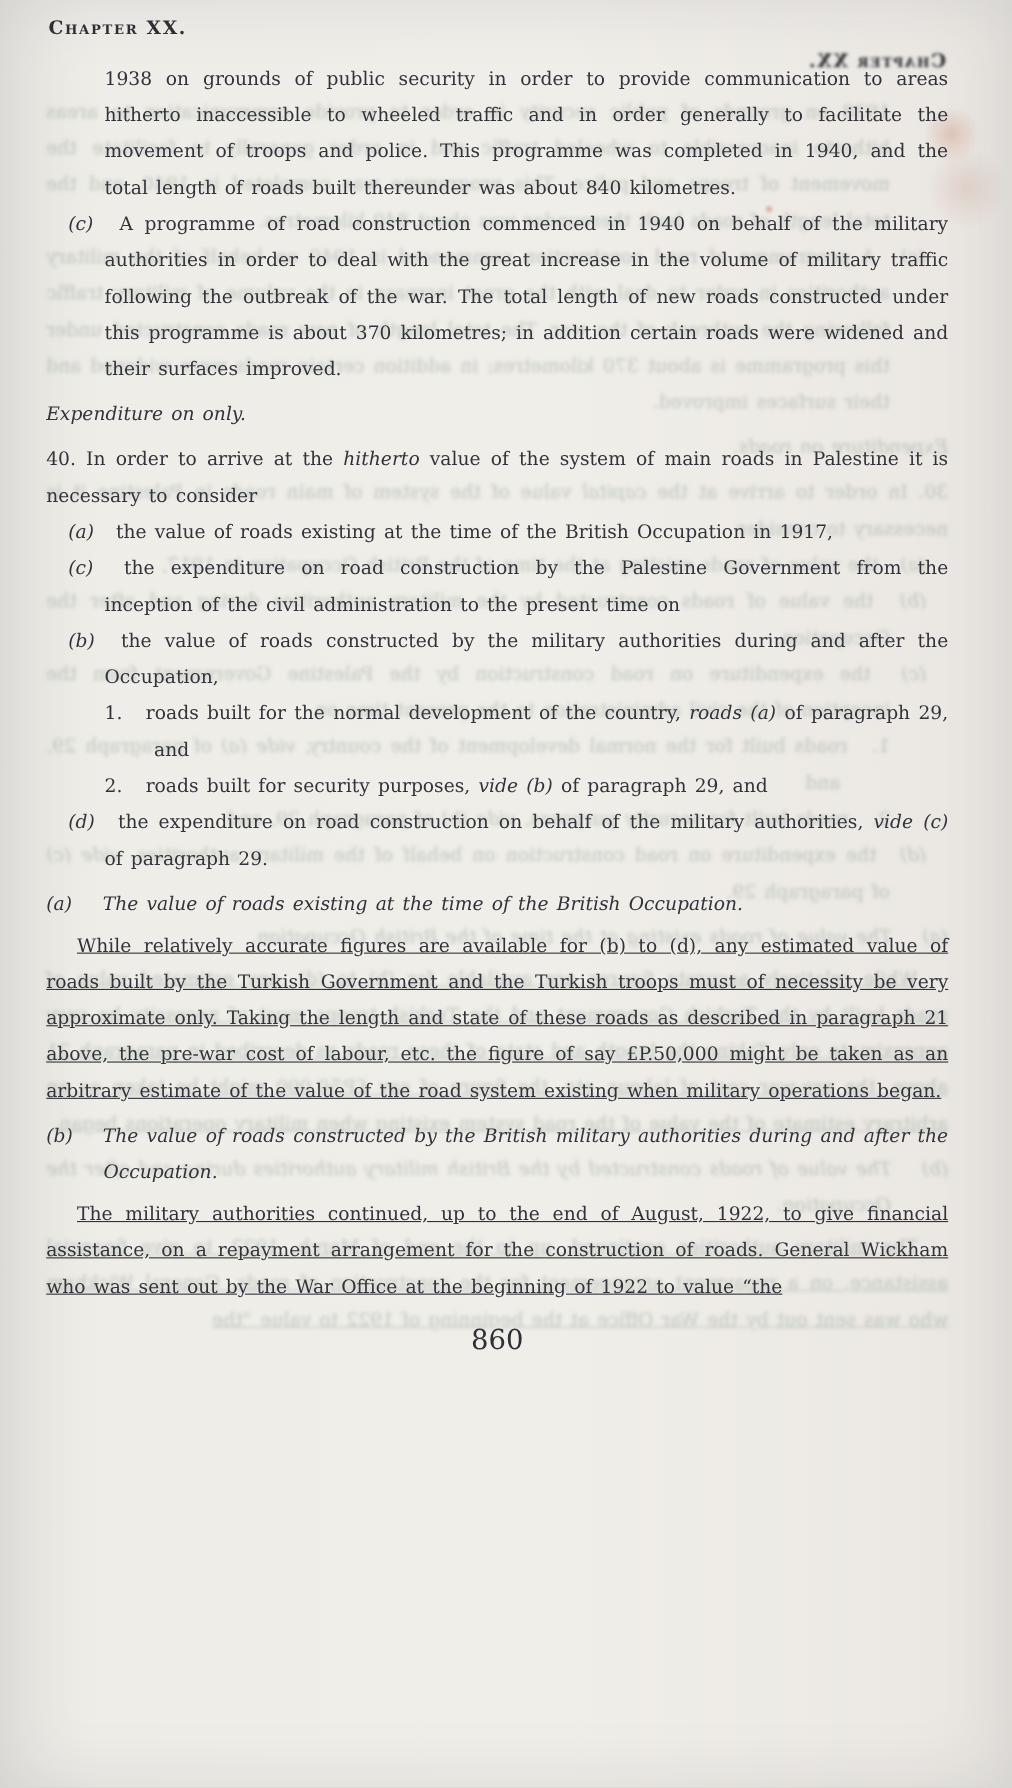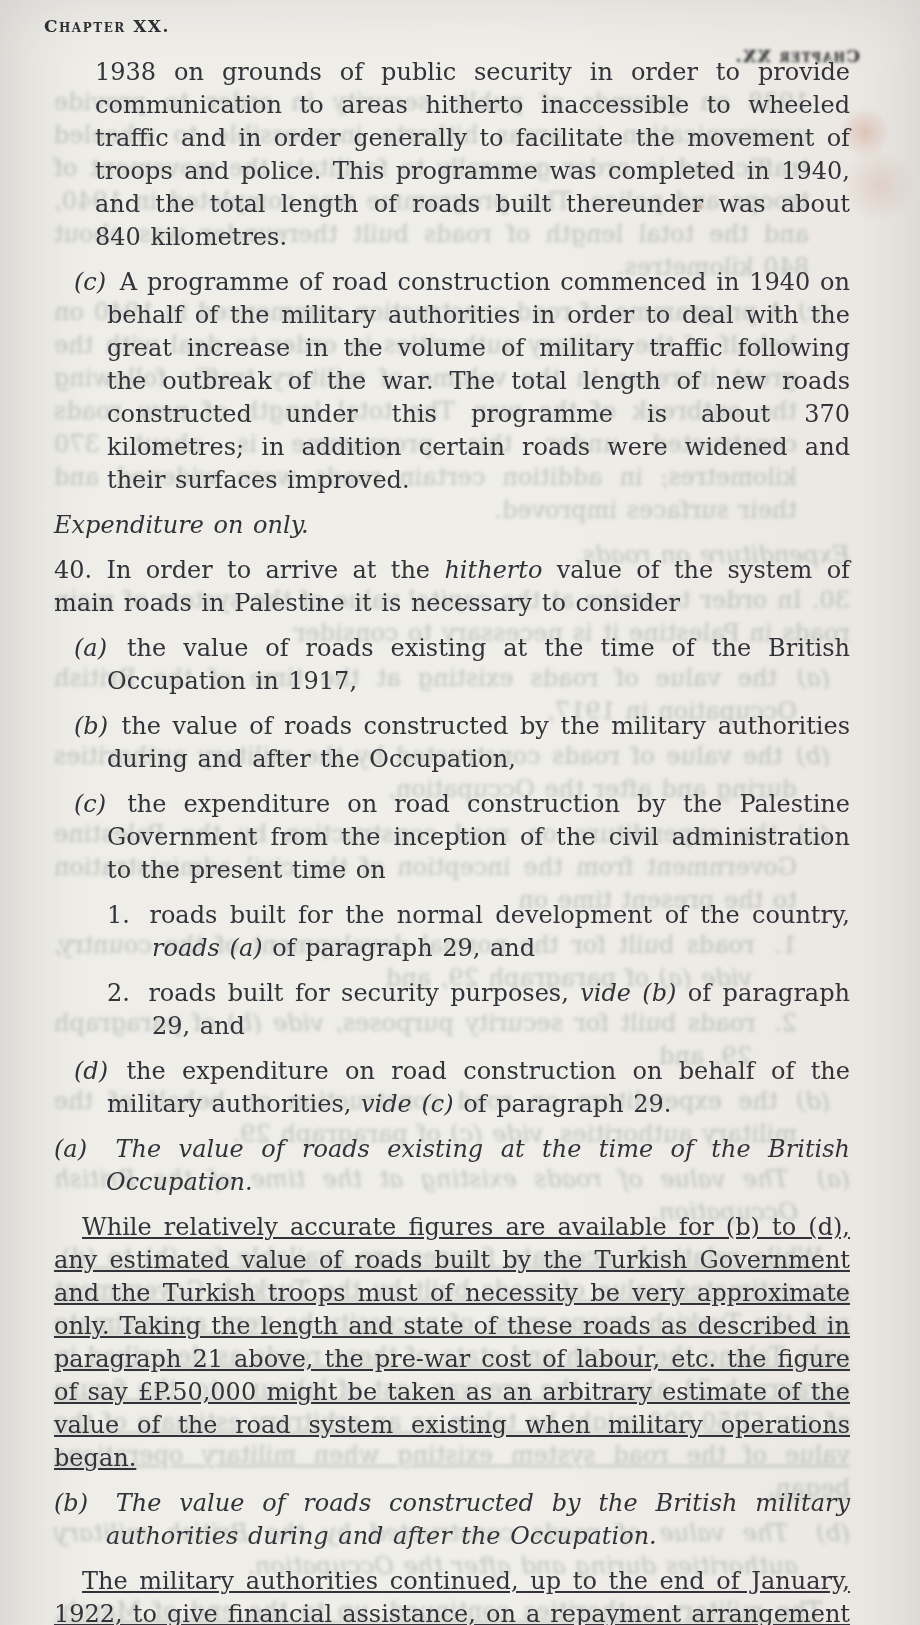--- a/index.html
+++ b/index.html
@@ -37,24 +37,24 @@
   .page-text { position: relative; z-index: 1; }
   h1.chapter {
     font-size: 17px;
     font-weight: 600;
     font-variant: small-caps;
     letter-spacing: 1.5px;
     margin: 0 0 20px 2px;
     color: #2e2e35;
   }
   .p {
-    font-size: 24px;
+    font-size: 17px;
     line-height: 33px;
     text-align: justify;
-    margin: 12px;
+    margin: 0;
     word-spacing: 2px;
   }
   .block-indent { margin-left: 53px; }
   .hang { padding-left: 53px; text-indent: -33px; }
   .hang .label { display: inline-block; width: 36px; text-indent: 0; }
   .sub { padding-left: 98px; text-indent: -45px; }
   .sub .label { display: inline-block; width: 30px; text-indent: 0; }
   .first-indent { text-indent: 28px; }
   .gap-s { margin-top: 8px; }
   .gap-xs { margin-top: 5px; text-decoration: underline; }
@@ -121,35 +121,35 @@
     <p class="p block-indent">1938 on grounds of public security in order to provide communication to areas hitherto inaccessible to wheeled traffic and in order generally to facilitate the movement of troops and police. This programme was completed in 1940, and the total length of roads built thereunder was about 840 kilometres.</p>
 
     <p class="p hang"><span class="label it">(c)</span> <span>A programme of road construction commenced in 1940 on behalf of the military authorities in order to deal with the great increase in the volume of military traffic following the outbreak of the war. The total length of new roads constructed under this programme is about 370 kilometres; in addition certain roads were widened and their surfaces improved.</span></p>
 
     <p class="p plain-sidehead gap-s">Expenditure on only.</p>
 
     <p class="p gap-s"><span>40. In order to arrive at the </span><span class="it">hitherto</span><span> value of the system of main roads in Palestine it is necessary to consider</span></p>
 
     <p class="p hang"><span class="label it">(a)</span> <span>the value of roads existing at the time of the British Occupation in 1917,</span></p>
 
+    <p class="p hang"><span class="label it">(c)</span> <span>the expenditure on road construction by the Palestine Government from the inception of the civil administration to the present time on</span></p>
+
     <p class="p hang"><span class="label it">(b)</span> <span>the value of roads constructed by the military authorities during and after the Occupation,</span></p>
-
-    <p class="p hang"><span class="label it">(c)</span> <span>the expenditure on road construction by the Palestine Government from the inception of the civil administration to the present time on</span></p>
 
     <p class="p sub"><span class="label">1.</span> <span>roads built for the normal development of the country, </span><span class="it">roads (a)</span><span> of paragraph 29, and</span></p>
 
     <p class="p sub"><span class="label">2.</span> <span>roads built for security purposes, </span><span class="it">vide (b)</span><span> of paragraph 29, and</span></p>
 
     <p class="p hang"><span class="label it">(d)</span> <span>the expenditure on road construction on behalf of the military authorities, </span><span class="it">vide (c)</span><span> of paragraph 29.</span></p>
 
     <p class="p sidehead gap-s"><span class="label">(a)</span> <span>The value of roads existing at the time of the British Occupation.</span></p>
 
     <p class="p first-indent gap-xs">While relatively accurate figures are available for (b) to (d), any estimated value of roads built by the Turkish Government and the Turkish troops must of necessity be very approximate only. Taking the length and state of these roads as described in paragraph 21 above, the pre-war cost of labour, etc. the figure of say £P.50,000 might be taken as an arbitrary estimate of the value of the road system existing when military operations began.</p>
 
     <p class="p sidehead gap-s"><span class="label">(b)</span> <span>The value of roads constructed by the British military authorities during and after the Occupation.</span></p>
 
-    <p class="p first-indent gap-xs">The military authorities continued, up to the end of January, 1922, to give financial assistance, on a repayment arrangement for the construction of roads. General Wickham who was sent out by the War Office at the beginning of 1922 to value “the</p>
+    <p class="p first-indent gap-xs">The military authorities continued, up to the end of August, 1922, to give financial assistance, on a repayment arrangement for the construction of roads. General Wickham who was sent out by the War Office at the beginning of 1922 to value “the</p>
 
     <div class="page-number">860</div>
 
   </article>
 
 </div>
 
 </body></html>

